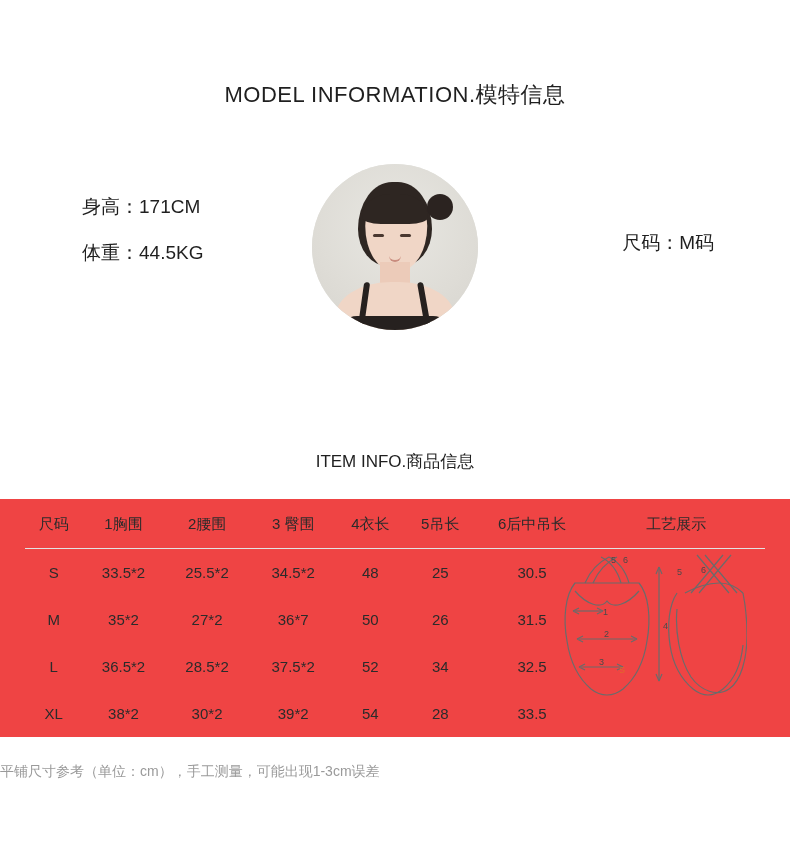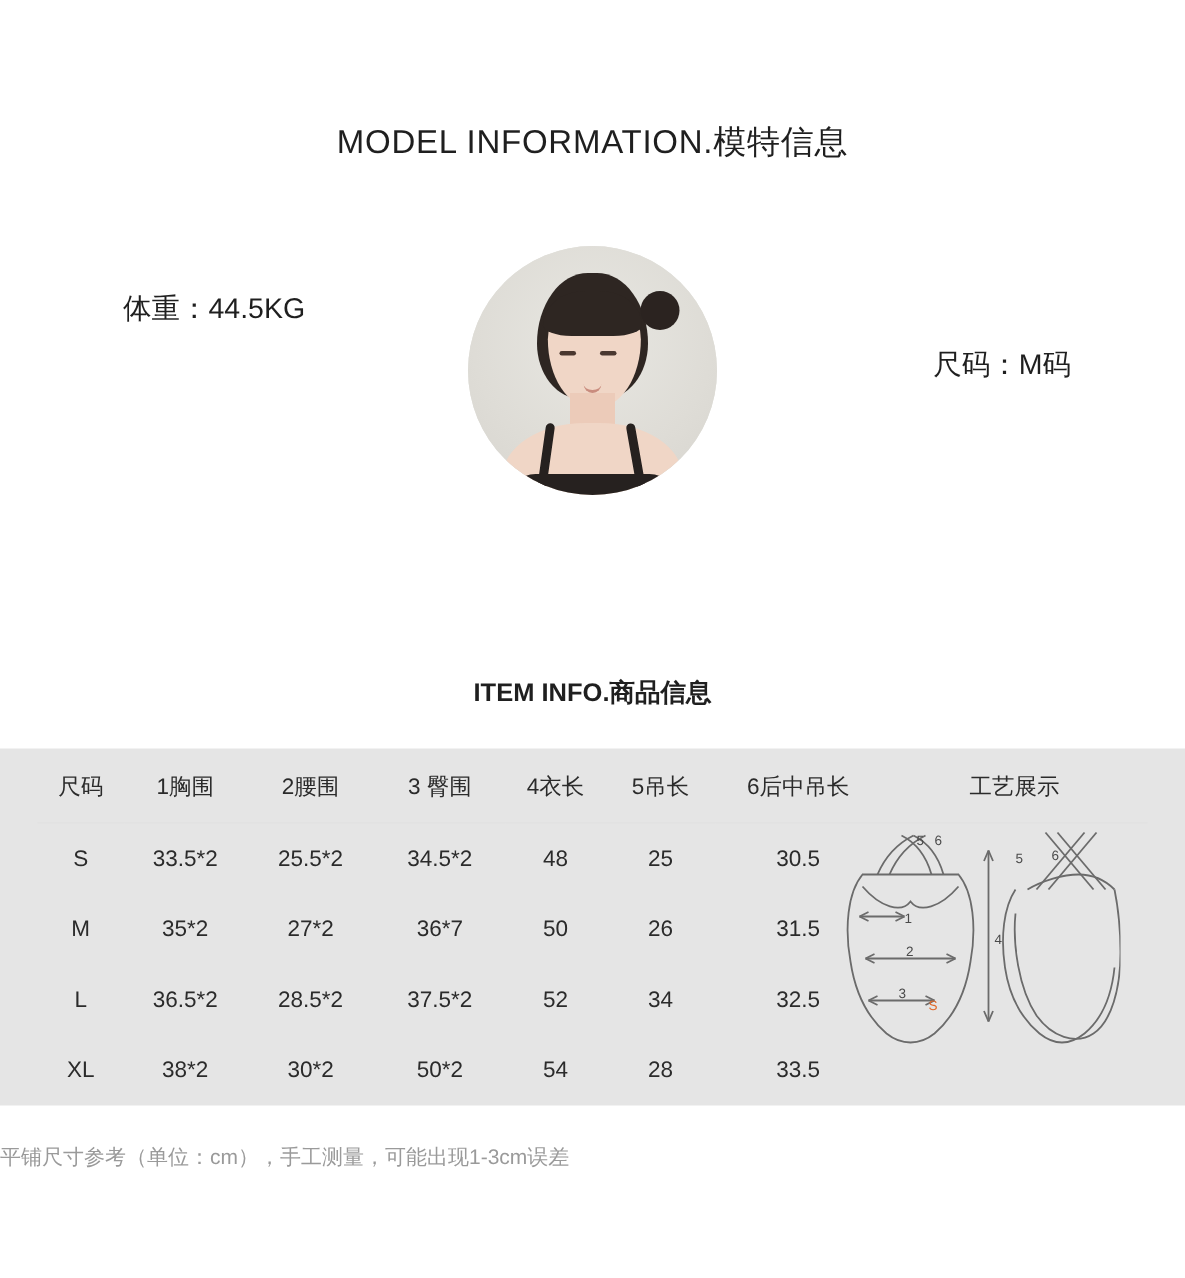--- a/index.html
+++ b/index.html
@@ -167,26 +167,25 @@
     font-size: 19px;
     color: #1f1f1f;
   }
 
   
   .item-title {
     text-align: center;
     font-size: 17px;
     color: #1f1f1f;
     margin-top: 62px;
-    font-weight: bold;
   }
 
   .table-wrap {
     margin-top: 26px;
-    background: #e5e5e5;
+    background: #ef4444;
     padding: 0 0 0 0;
   }
   table.size-table {
     width: 740px;
     margin: 0 auto;
     border-collapse: collapse;
     font-size: 15px;
     color: #2b2b2b;
   }
   table.size-table thead th {
@@ -235,20 +234,23 @@
 </head>
 <body>
 
 <div class="page">
 
   <div class="model-title">MODEL INFORMATION.模特信息</div>
 
   <div class="model-block">
 
     <div class="model-left">
+      <div>
+        <span>身高：</span><span>171CM</span>
+      </div>
       <div>
         <span>体重：</span><span>44.5KG</span>
       </div>
     </div>
 
     <div class="model-photo">
       <div class="photo-inner"></div>
       <div class="fig-hair"></div>
       <div class="fig-bun"></div>
       <div class="fig-face"></div>
@@ -359,21 +361,21 @@
           <td>28.5*2</td>
           <td>37.5*2</td>
           <td>52</td>
           <td>34</td>
           <td>32.5</td>
         </tr>
         <tr>
           <td>XL</td>
           <td>38*2</td>
           <td>30*2</td>
-          <td>50*2</td>
+          <td>39*2</td>
           <td>54</td>
           <td>28</td>
           <td>33.5</td>
         </tr>
       </tbody>
     </table>
   </div>
 
   <div class="table-note">平铺尺寸参考（单位：cm），手工测量，可能出现1-3cm误差</div>
 

